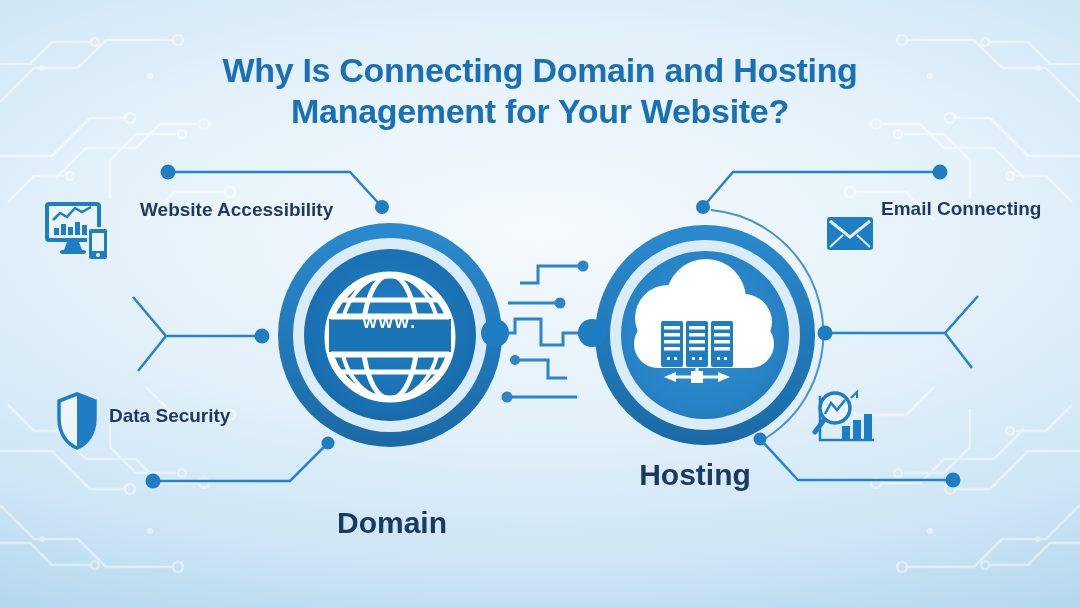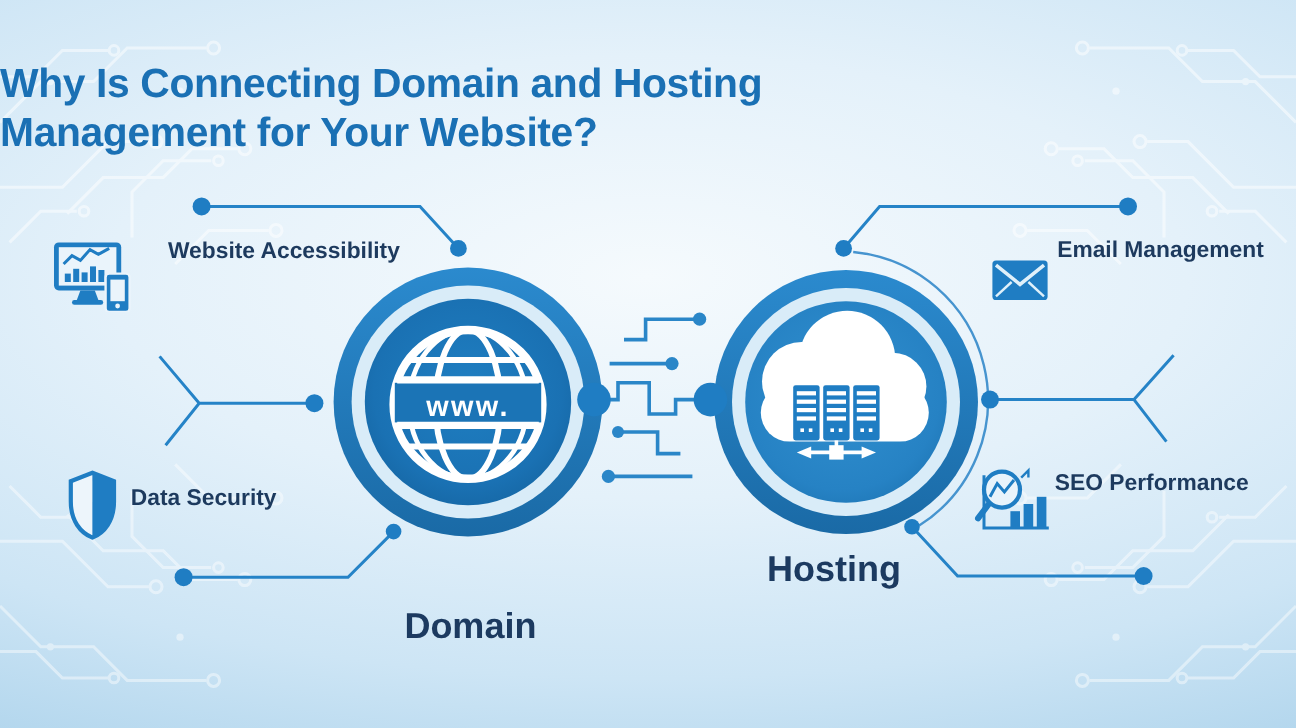--- a/index.html
+++ b/index.html
@@ -10,42 +10,42 @@
     height: 607px;
     overflow: hidden;
     font-family: "Liberation Sans", sans-serif;
     background:
       radial-gradient(130% 95% at 50% 38%,
         #f5fafd 0%, #e4f1fa 32%, #cde5f5 58%, #abd2eb 82%, #8fc2e4 100%);
   }
   .layer { position:absolute; inset:0; }
   .title {
     position:absolute; top:50px; left:0; width:100%;
-    text-align:left; color:#1a70b4; font-weight:bold;
+    text-align:center; color:#1a70b4; font-weight:bold;
     font-size:34px; line-height:41px; letter-spacing:-0.3px;
   }
   .title span { display:block; }
   .feature-label {
     position:absolute; color:#1d3a5e; font-weight:bold;
     font-size:19px; white-space:nowrap;
   }
   .lbl-wa  { left:112px; top:199px;margin-left:28px; }
   .lbl-em  { left:881px; top:198px; }
   .lbl-ds  { left:109px; top:405px; }
   .lbl-seo { left:879px; top:392px; }
   .node-label {
     position:absolute; color:#1c3a60; font-weight:bold;
     font-size:30px; width:180px; text-align:center;
   }
   .lbl-domain  { left:302px; top:458px;margin-top:48px; }
   .lbl-hosting { left:605px; top:458px; }
   .www-text {
-    position:absolute; left:331px; top:323px; width:118px; height:33px;
+    position:absolute; left:331px; top:306px; width:118px; height:33px;
     display:flex; align-items:center; justify-content:center;
-    color:#ffffff; font-weight:bold; font-size:24px; letter-spacing:2px;
+    color:#ffffff; font-weight:bold; font-size:18px; letter-spacing:2px;
   }
   .feature-icon { position:absolute; }
   .ico-wa  { left:44px;  top:196px; }
   .ico-em  { left:826px; top:216px; }
   .ico-ds  { left:55px;  top:391px; }
   .ico-seo { left:812px; top:388px; }
 </style>
 </head>
 <body>
 
@@ -208,23 +208,22 @@
     <span>Why Is Connecting Domain and Hosting</span>
     <span>Management for Your Website?</span>
   </div>
 
   <div class="www-text">www.</div>
 
   <div class="node-label lbl-domain">Domain</div>
   <div class="node-label lbl-hosting">Hosting</div>
 
   <div class="feature-label lbl-wa">Website Accessibility</div>
-  <div class="feature-label lbl-em">Email Management</div>
+  <div class="feature-label lbl-em">Email Connecting</div>
   <div class="feature-label lbl-ds">Data Security</div>
-  <div class="feature-label lbl-seo">SEO Performance</div>
 
   <svg class="feature-icon ico-wa" width="66" height="64" viewBox="0 0 66 64">
     <g fill="#1f7dc3">
       <rect x="1" y="6" width="56" height="40" rx="4"></rect>
       <rect x="5" y="10" width="48" height="32" fill="#eaf4fb"></rect>
       <rect x="10" y="32" width="5" height="7"></rect>
         <rect x="17" y="28" width="5" height="11"></rect>
       <rect x="24" y="31" width="5" height="8"></rect>
         <rect x="31" y="26" width="5" height="13"></rect>
       <rect x="38" y="29" width="5" height="10"></rect>

